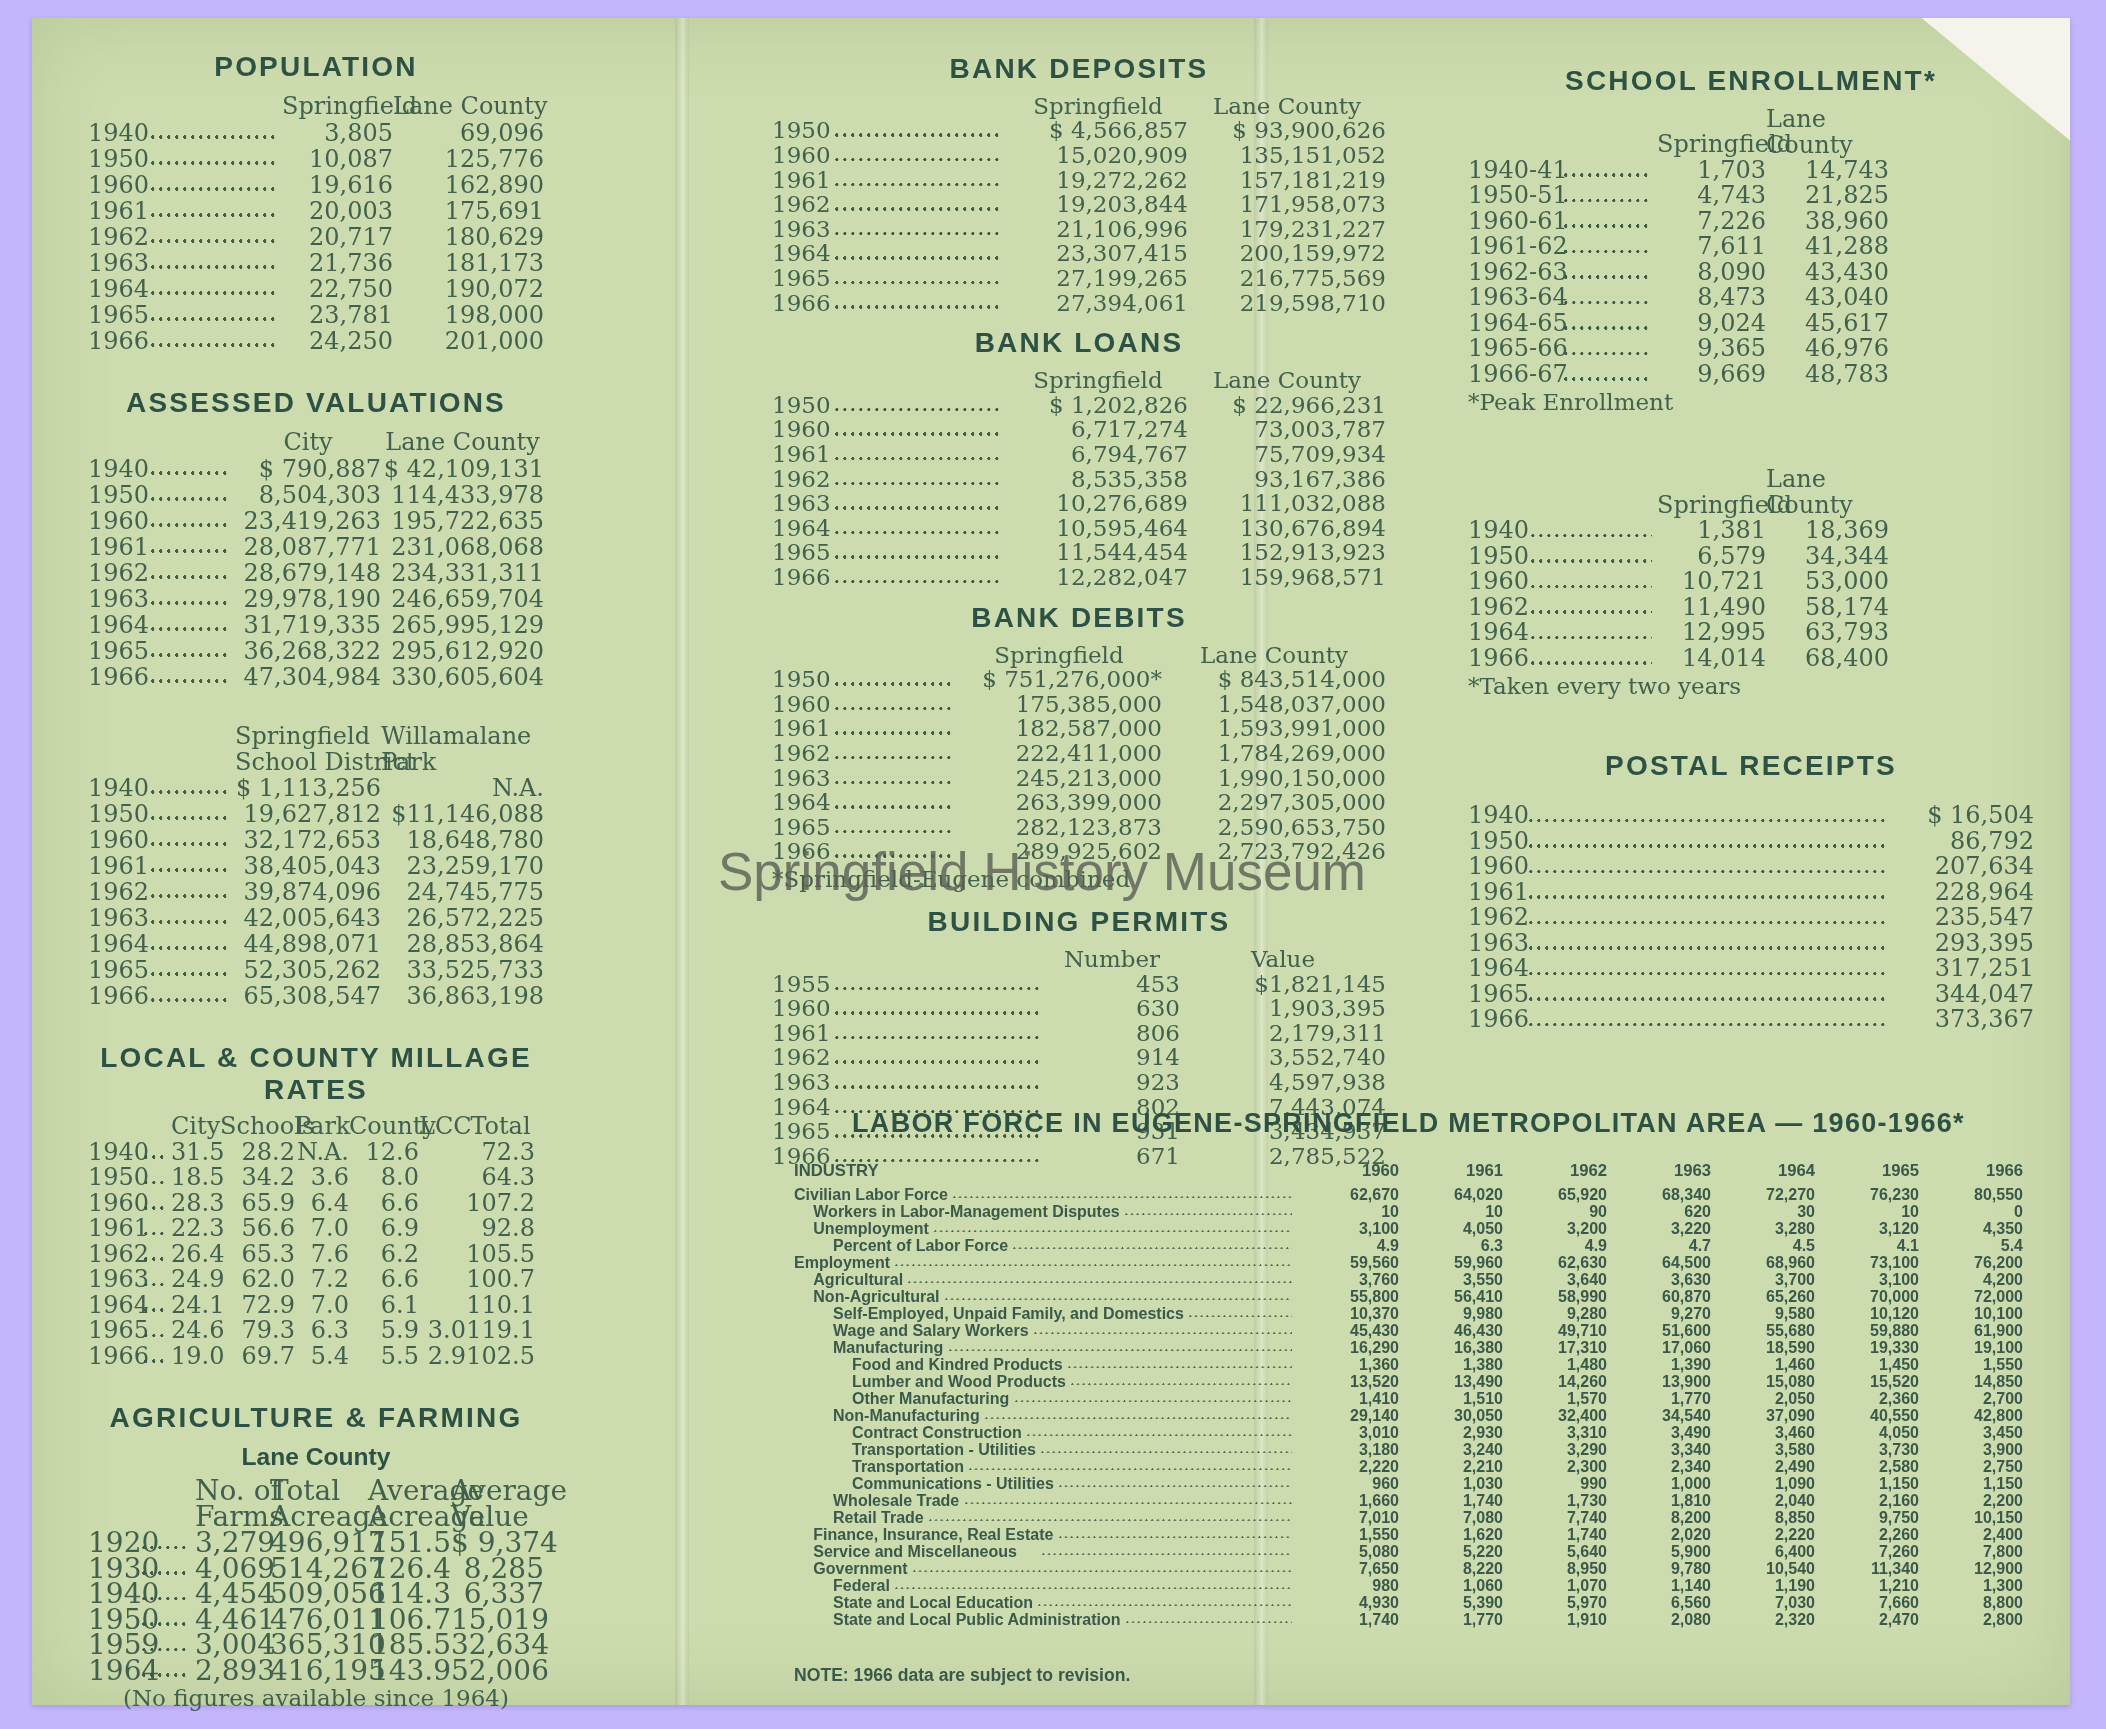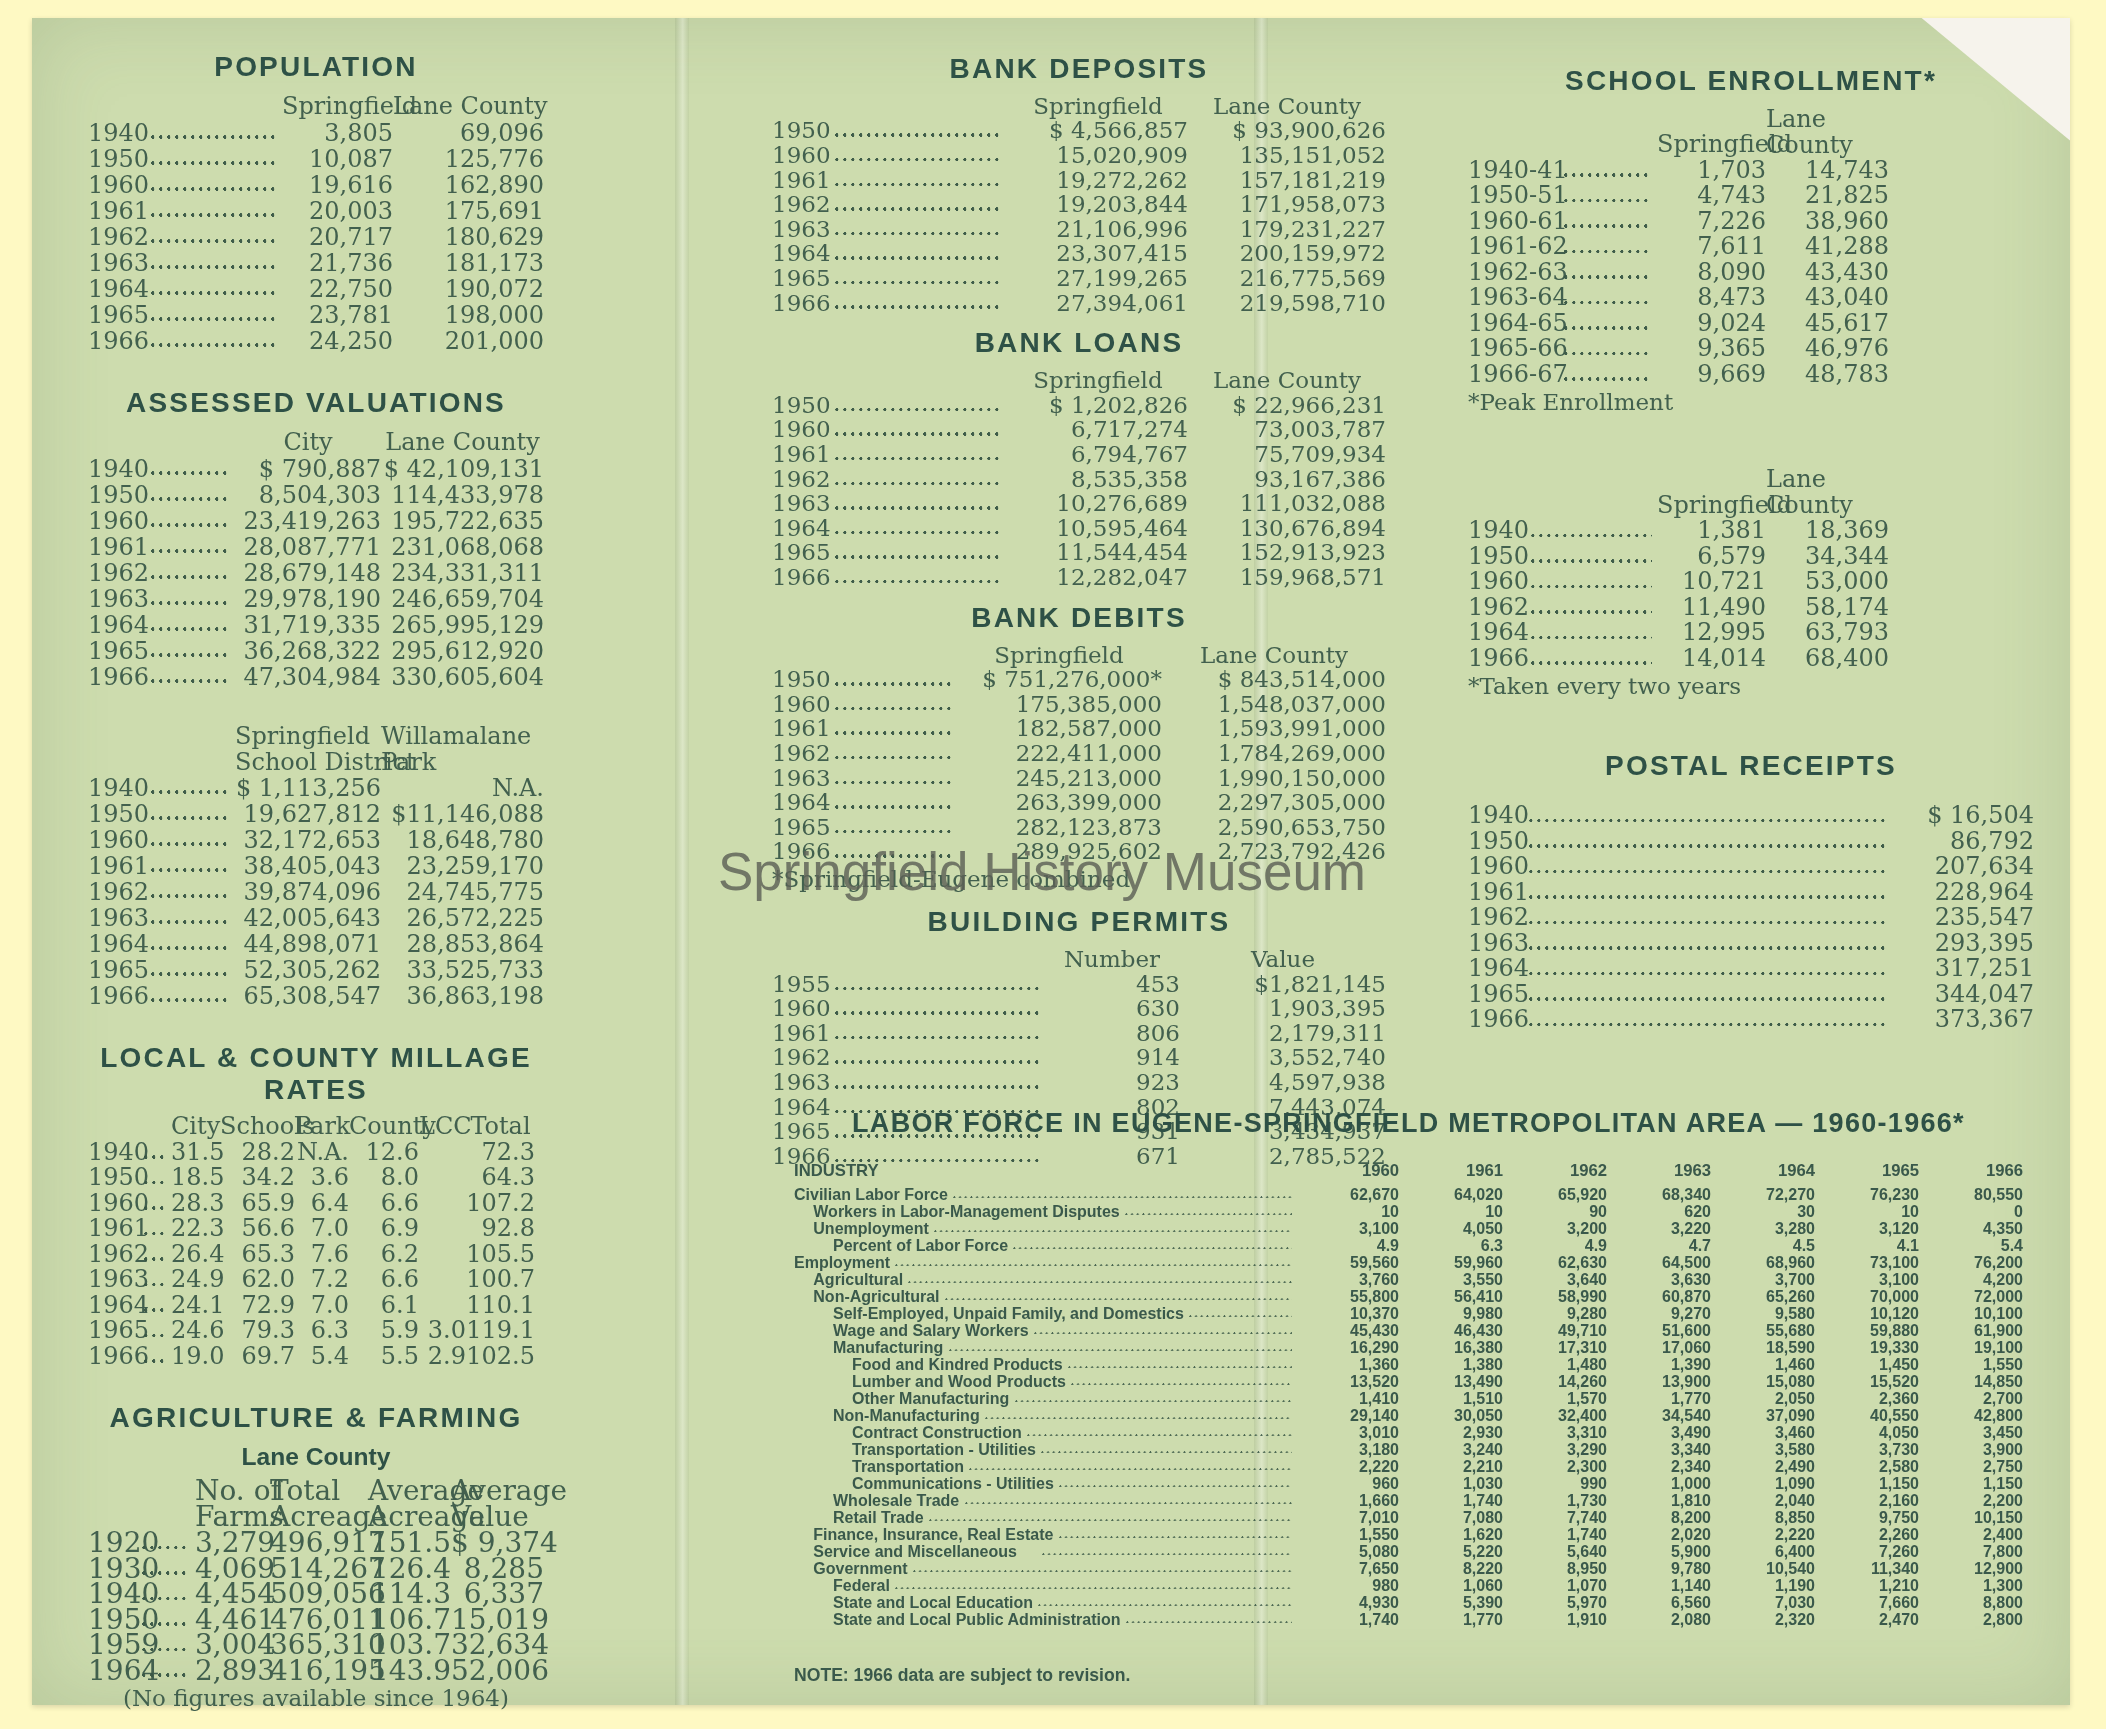--- a/index.html
+++ b/index.html
@@ -1,16 +1,16 @@
 <!DOCTYPE html>
 <html style="font-size:14px"><head>
 <meta charset="utf-8">
 <style>
   html,body{margin:0;padding:0;background:#f6f3ec;}
-  #canvas{position:relative;width:2107px;height:1729px;background:#fef9c3;overflow:hidden;
+  #canvas{position:relative;width:2107px;height:1729px;background:#c4b5fd;overflow:hidden;
           font-family:"DejaVu Serif",serif;color:#42604e;}
   #paper{position:absolute;left:32px;top:17.6px;width:2038px;height:1687px;background:#cddcae;
          box-shadow:inset 0 0 79px rgba(90,110,70,.18), 0 1.8px 5.3px rgba(0,0,0,.15);}
   .crease{position:absolute;top:0;bottom:0;width:14px;
           background:linear-gradient(90deg,rgba(60,80,50,.10),rgba(255,255,255,.30) 55%,rgba(60,80,50,.07));}
   #corner-cut{position:absolute;right:0;top:0;width:149px;height:123px;background:#f6f3ec;
           clip-path:polygon(0 0,100% 0,100% 100%);}
   #watermark{position:absolute;left:718px;top:841px;font-family:"Liberation Sans",sans-serif;
           font-size:53px;color:#5d6157;opacity:.82;white-space:nowrap;z-index:40;letter-spacing:0;}
 
@@ -446,21 +446,21 @@
               <span class="c c1">4,461</span>
               <span class="c c2">476,011</span>
               <span class="c c3">106.7</span>
               <span class="c c4">15,019</span>
             </div>
             <div class="trow">
               <span class="c c0">1959</span>
               <span class="dots"></span>
               <span class="c c1">3,004</span>
               <span class="c c2">365,310</span>
-              <span class="c c3">103.7</span>
+              <span class="c c3">185.5</span>
               <span class="c c4">32,634</span>
             </div>
             <div class="trow">
               <span class="c c0">1964</span>
               <span class="dots"></span>
               <span class="c c1">2,893</span>
               <span class="c c2">416,195</span>
               <span class="c c3">143.9</span>
               <span class="c c4">52,006</span>
             </div>

